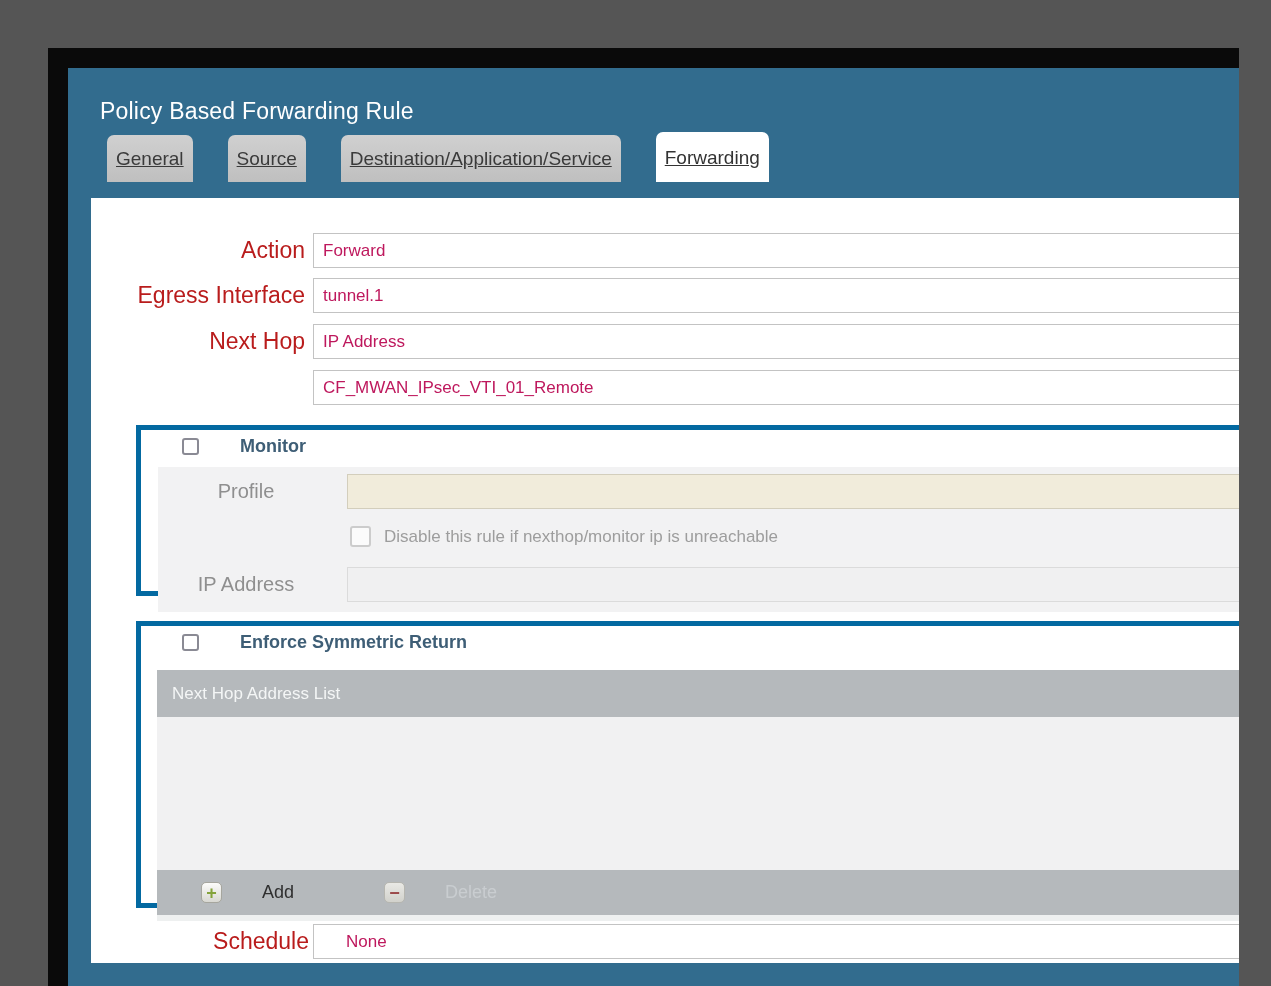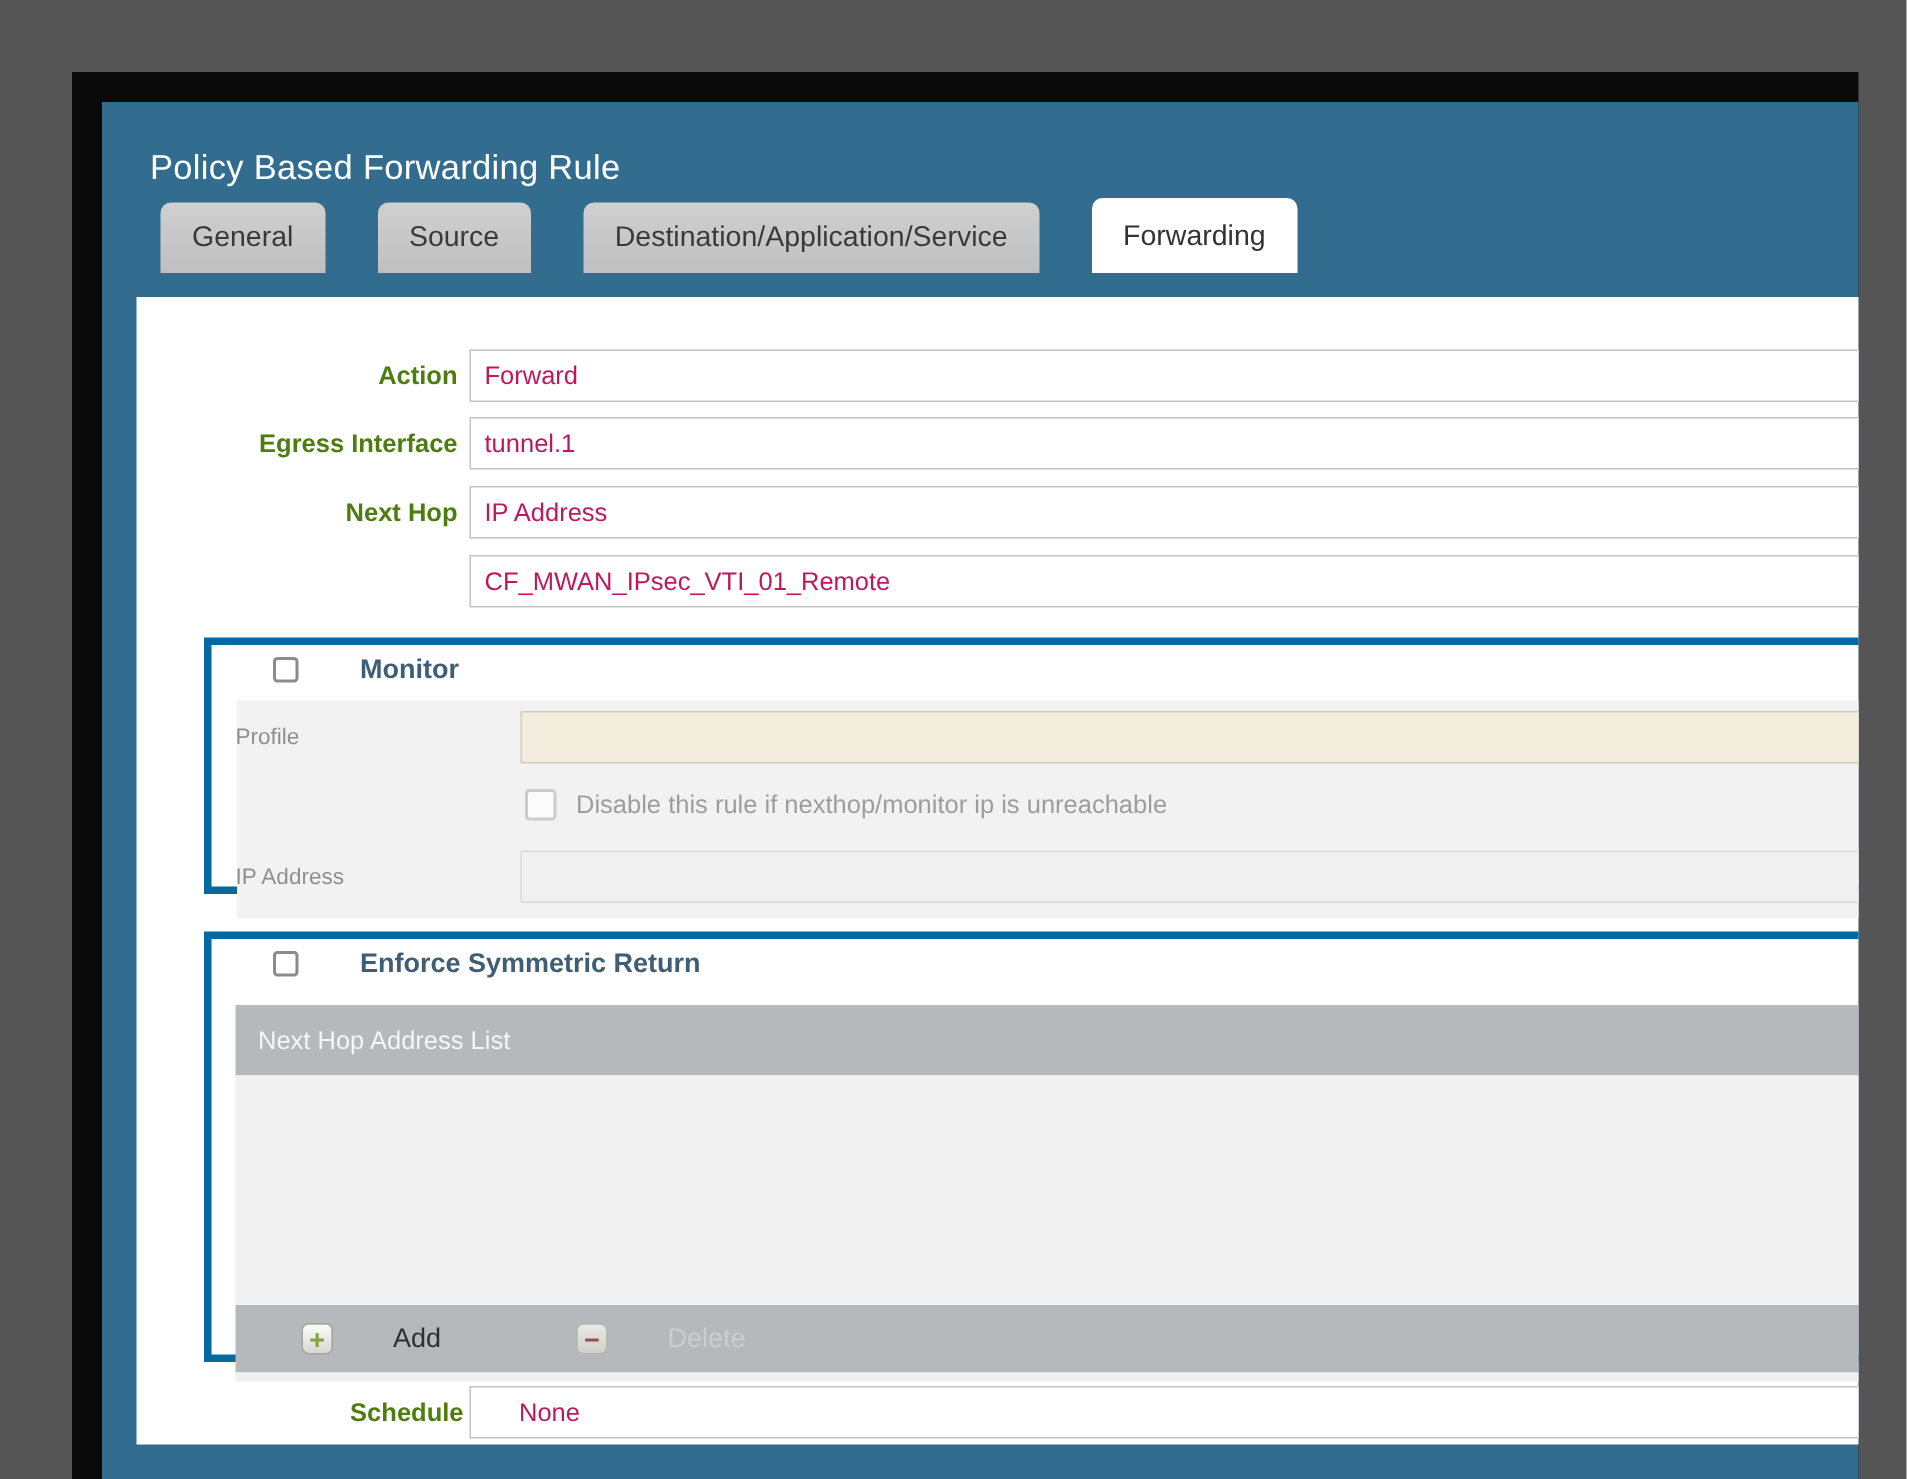--- a/index.html
+++ b/index.html
@@ -7,46 +7,46 @@
   .screen { position:relative; width:1271px; height:986px; background:#0a0a0a; overflow:hidden; }
   .dialog { position:absolute; left:4px; top:4px; width:1263px; height:974px; background:#326c8e; }
 
   .page-title { position:absolute; left:16px; top:14px; font-size:23px; color:#fff; letter-spacing:0.2px; }
   .help { position:absolute; left:1222px; top:11px; width:29px; height:29px; border-radius:50%;
           background:radial-gradient(circle at 35% 30%, #bfe0f2, #2f6f9a 75%);
           border:3px solid #e9f3f9; color:#fff; font-weight:bold; font-size:16px;
           display:flex; align-items:center; justify-content:center; }
 
   .tabs { position:absolute; left:7px; top:64px; height:50px; display:flex; align-items:flex-end; gap:3px; }
-  .tab { height:47px; line-height:47px; padding:0 21px; background:linear-gradient(#d0d0d0,#bfbfbf);
-         border-radius:7px 7px 0 0; font-size:19px; color:#3a3a3a; white-space:nowrap; cursor:default; }
+  .tab { height:47px; line-height:47px; padding:0 9px; background:linear-gradient(#d0d0d0,#bfbfbf);
+         border-radius:7px 7px 0 0; font-size:19px; color:#3a3a3a; white-space:nowrap; cursor:default;text-decoration:underline; }
   .tab.active { height:50px; line-height:52px; background:#fff; color:#333; }
 
   .content { position:absolute; left:7px; top:114px; width:1250px; height:765px; background:#fff; }
 
   .flabel { position:absolute; width:198px; height:35px; line-height:35px; text-align:right;
-            font-size:17px; color:#4d7c0f;font-weight:bold; }
+            font-size:23px; color:#b91c1c; }
   .field { position:absolute; height:35px; background:#fff; border:1px solid #c3c3c3;
            font-size:17px; color:#be185d; line-height:33px; padding:0 9px; overflow:hidden; white-space:nowrap; }
   .dd { position:absolute; width:36px; height:35px; background:linear-gradient(#f1f1f1,#dadada);
         border:1px solid #c3c3c3; display:flex; align-items:center; justify-content:center; }
   .tri { width:0; height:0; border-left:8px solid transparent; border-right:8px solid transparent;
          border-top:9px solid #73889b; margin-top:2px; }
   .dd.disabled { background:linear-gradient(#ececec,#e2e2e2); border-color:#d2d2d2; }
   .dd.disabled .tri { border-top-color:#bdc0c2; }
 
   .group { position:absolute; border:5px solid #0369a1; }
   .legend { position:absolute; top:-13px; left:6px; background:#fff; display:flex; align-items:center;
             gap:9px; padding:0 9px 0 3px; height:26px; }
   .cb { width:17px; height:17px; background:#fff; border:2px solid #8a8a94; border-radius:3px; }
   .legend-label { font-size:18px; font-weight:bold; color:#3e5e76; }
 
   .monitor-panel { position:absolute; left:1px; top:21px; width:1196px; height:145px; background:#f2f2f3; }
-  .glabel { position:absolute; width:178px; height:35px; line-height:35px; text-align:left;
-            font-size:15px; color:#8f8f8f; }
+  .glabel { position:absolute; width:178px; height:35px; line-height:35px; text-align:center;
+            font-size:20px; color:#8f8f8f; }
   .profile-field { position:absolute; left:190px; top:28px; width:973px; height:35px;
                    background:#f1ecdb; border:1px solid #d3cebc; }
   .cb-dis { position:absolute; width:21px; height:21px; background:#fbfbfb; border:2px solid #cccccc;
             border-radius:3px; }
   .dis-text { position:absolute; font-size:17px; color:#9d9d9d; line-height:24px; }
   .ip-field { position:absolute; left:190px; top:121px; width:1008px; height:35px;
               background:#f0f0f1; border:1px solid #dbdbdb; }
 
   .tbl-header { position:absolute; left:0; top:28px; width:1198px; height:47px; background:#b5b9bc;
                 color:#f4f6f6; font-size:17px; line-height:47px; padding-left:15px; }

